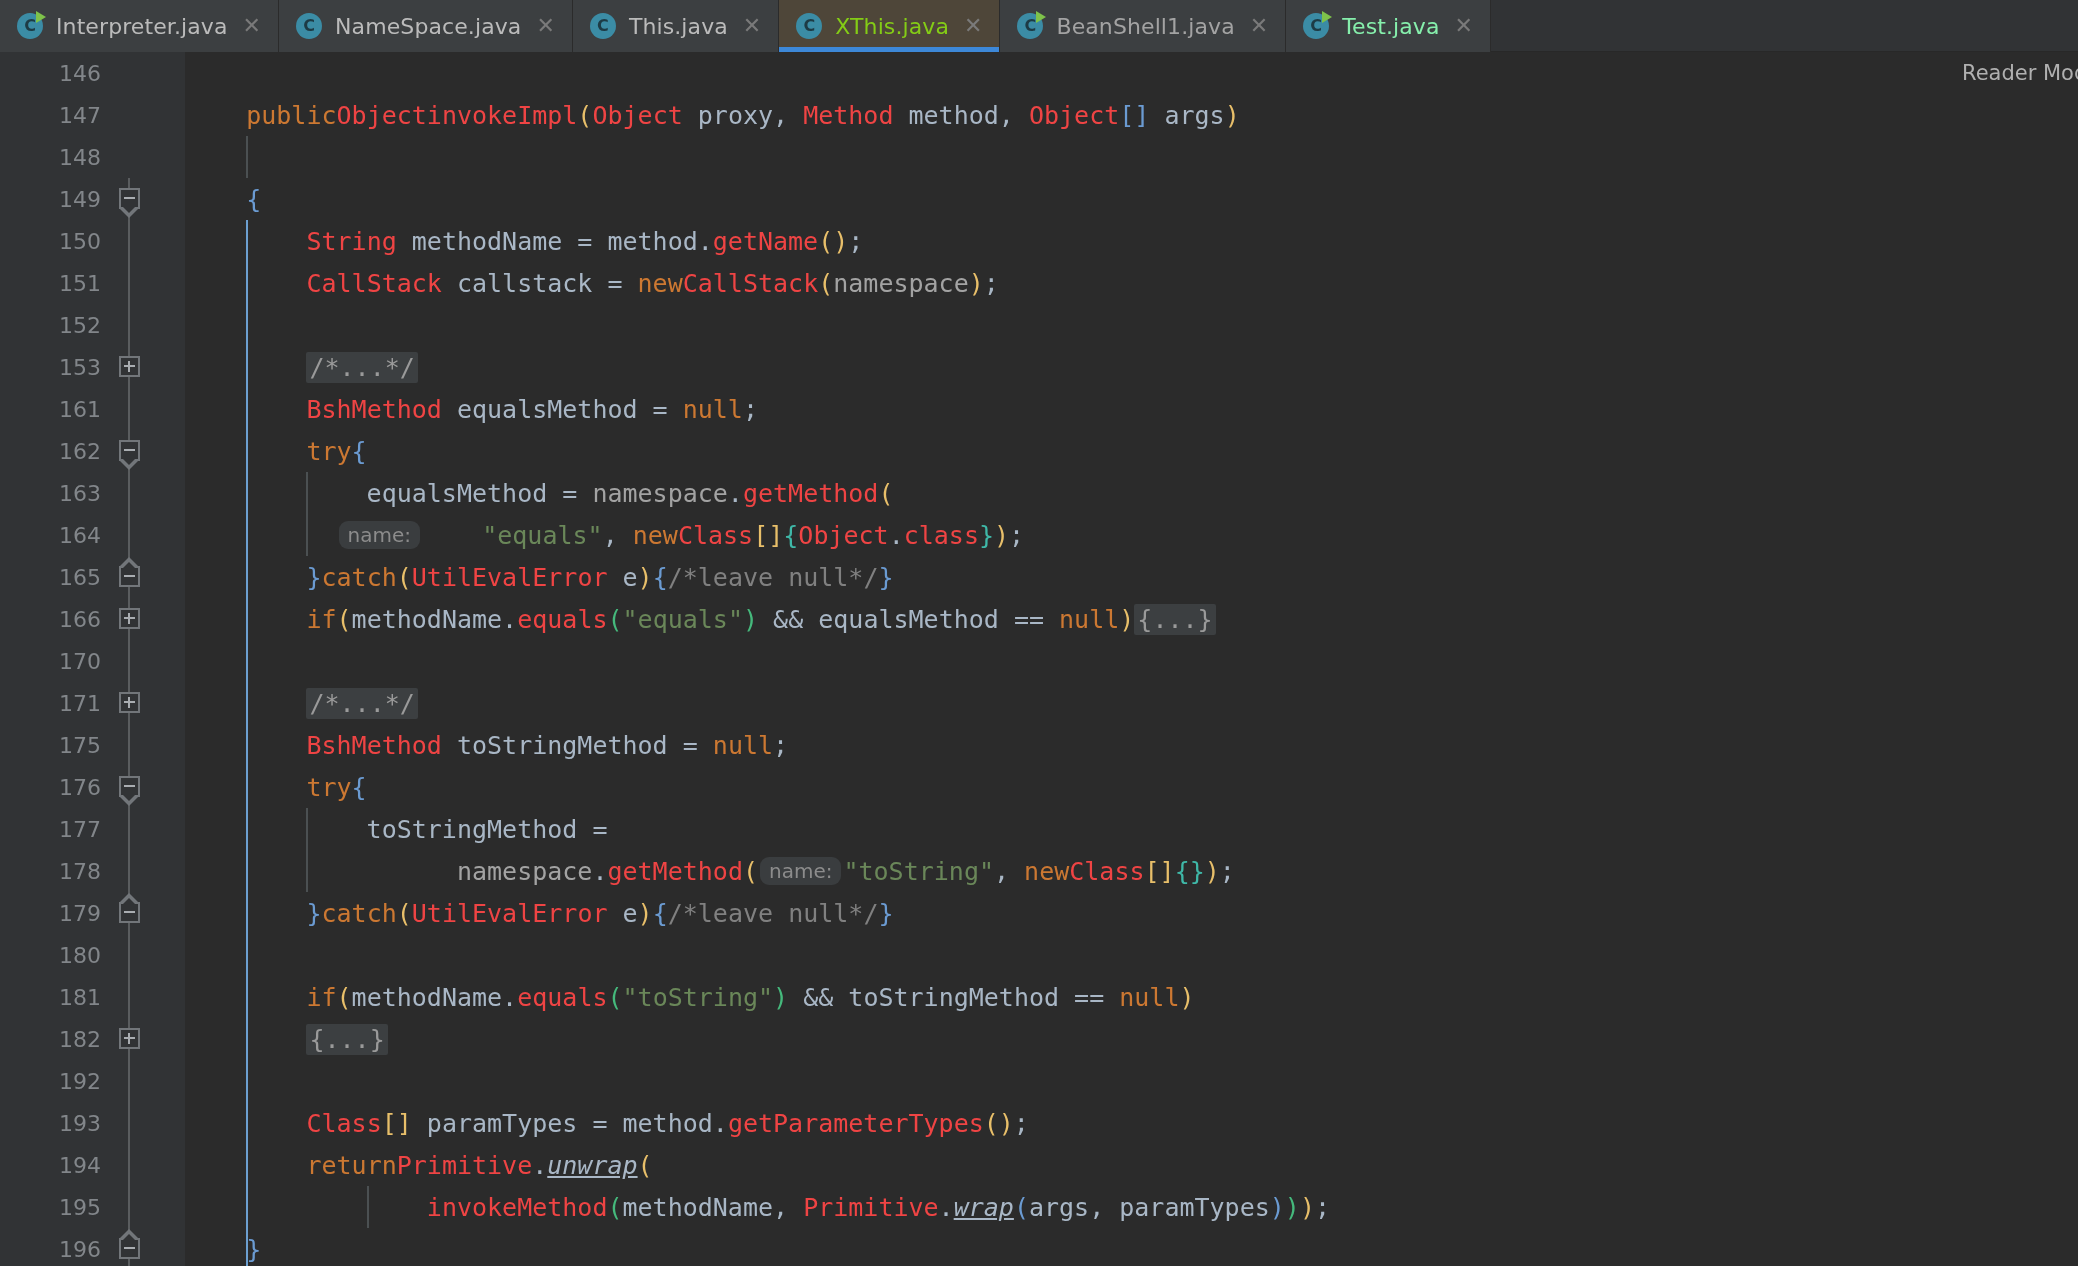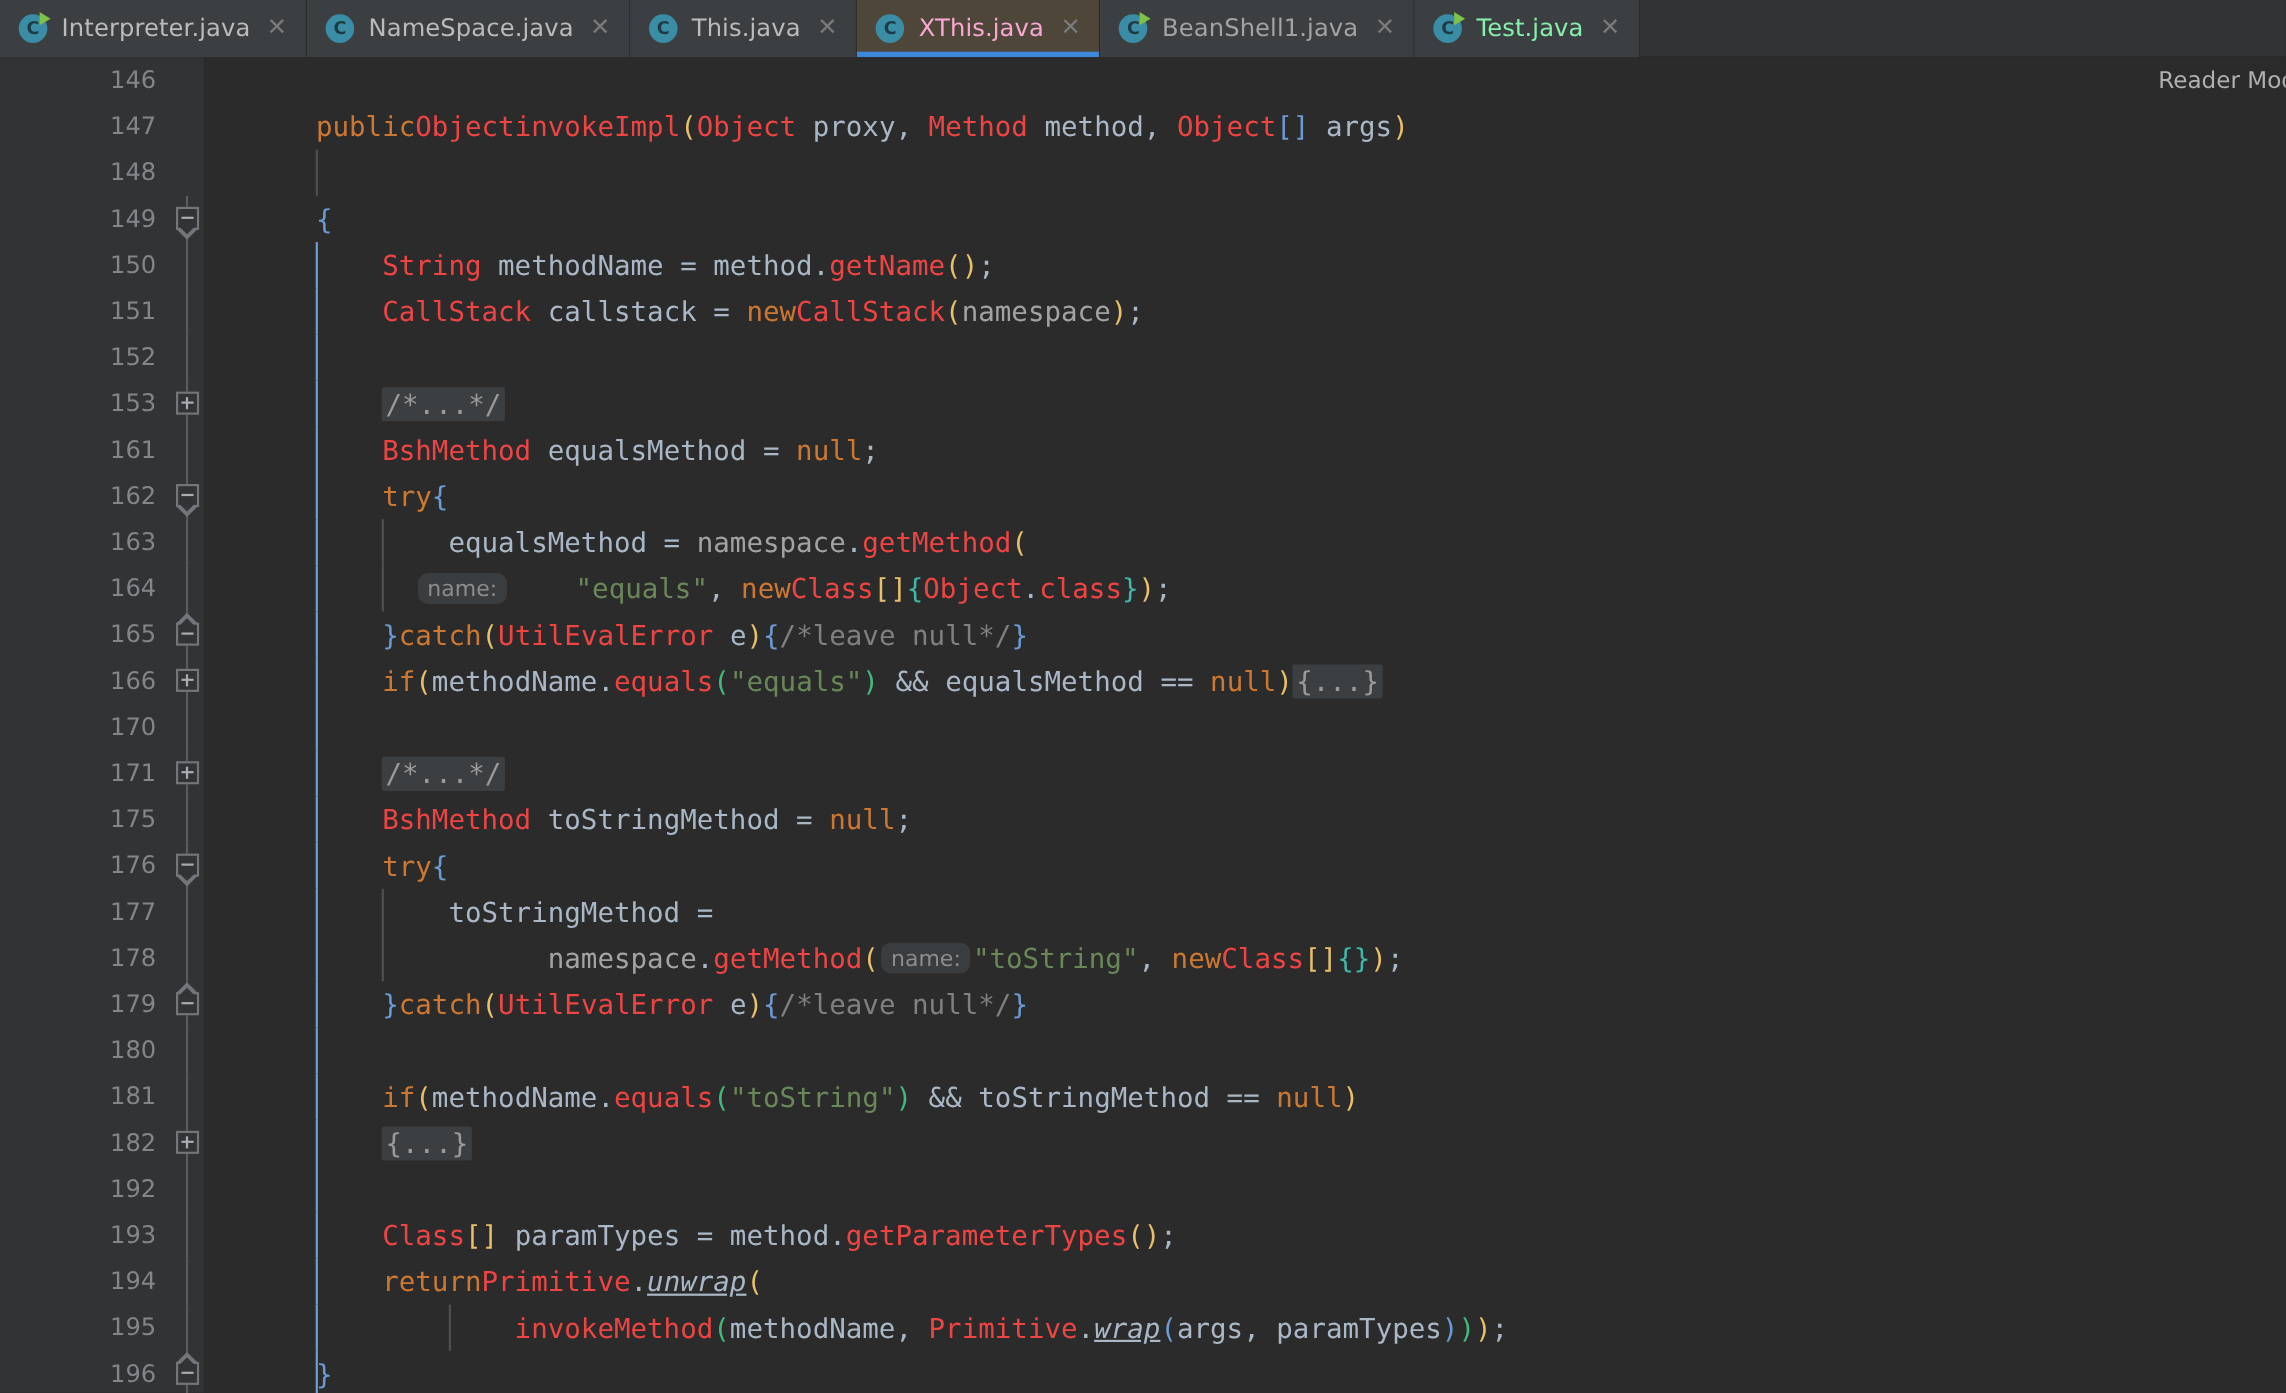--- a/index.html
+++ b/index.html
@@ -32,21 +32,21 @@
   .tab.active .tab-underline {
     position: absolute; left: 0; right: 0; bottom: 0; height: 5px;
     background: #3d88d8;
   }
   .tab-label {
     font-size: 22px;
     color: #bbbbbb;
     white-space: nowrap;
     letter-spacing: 0.1px;
   }
-  .tab.active .tab-label { color: #f9a8d4; }
+  .tab.active .tab-label { color: #84cc16; }
   .tab-label.vcs-added { color: #a3a3a3; }
   .tab-label.vcs-unknown { color: #86efac; }
 
   
   .java-icon {
     position: relative;
     width: 26px; height: 26px;
     flex: 0 0 auto;
   }
   .java-icon .disc {
@@ -93,21 +93,20 @@
     background: #313335;
   }
 
   .lines { position: absolute; top: 0; left: 0; width: 2078px; }
 
   .row {
     position: relative;
     height: 42px;
     display: flex;
     align-items: center;
-    margin-left: 41px;
   }
 
   .lnum {
     position: absolute; left: 0; top: 0;
     width: 105px; height: 42px;
     display: flex; align-items: center; justify-content: flex-end;
     font-family: "DejaVu Sans", sans-serif;
     font-size: 22px;
     color: #82868a;
     padding-right: 4px;

